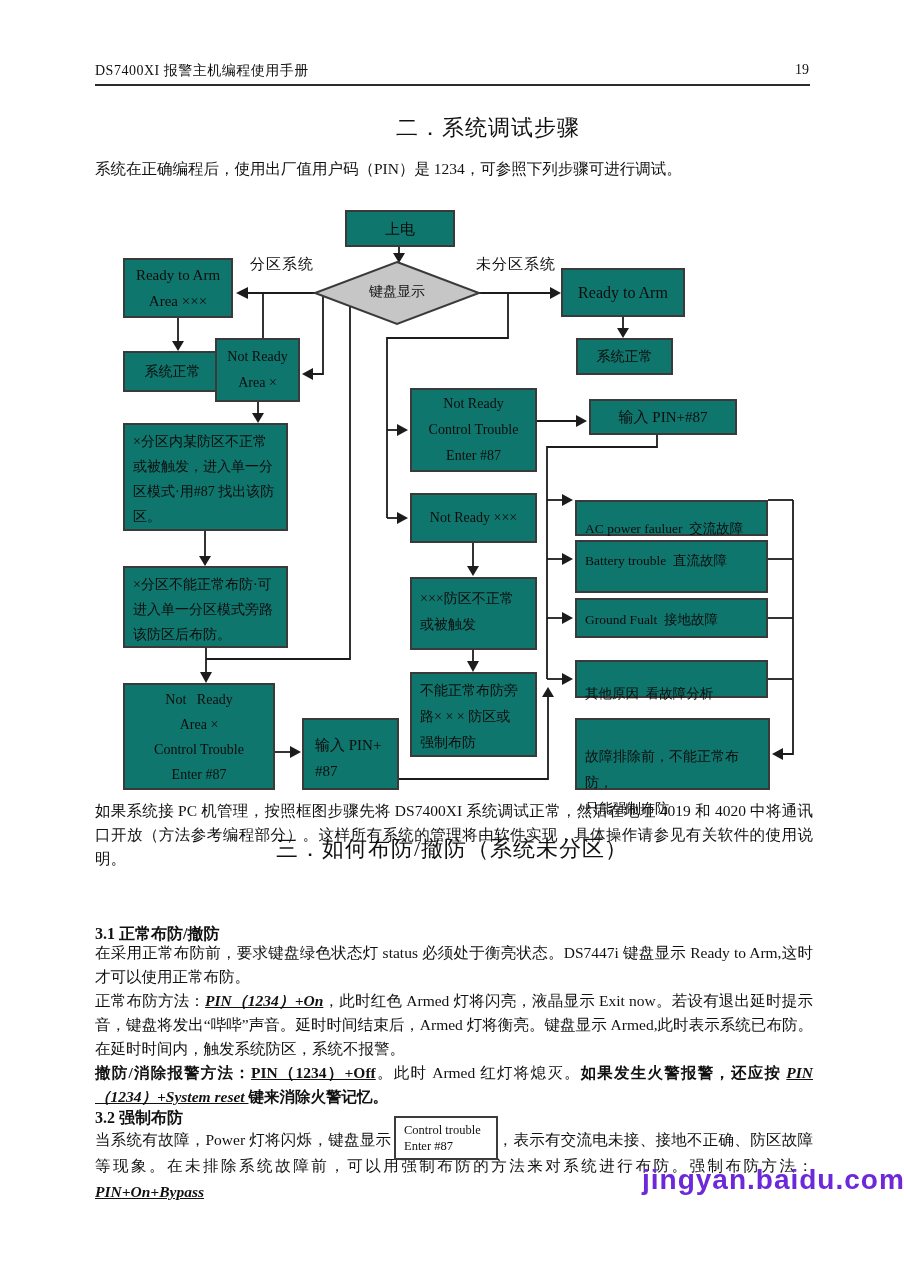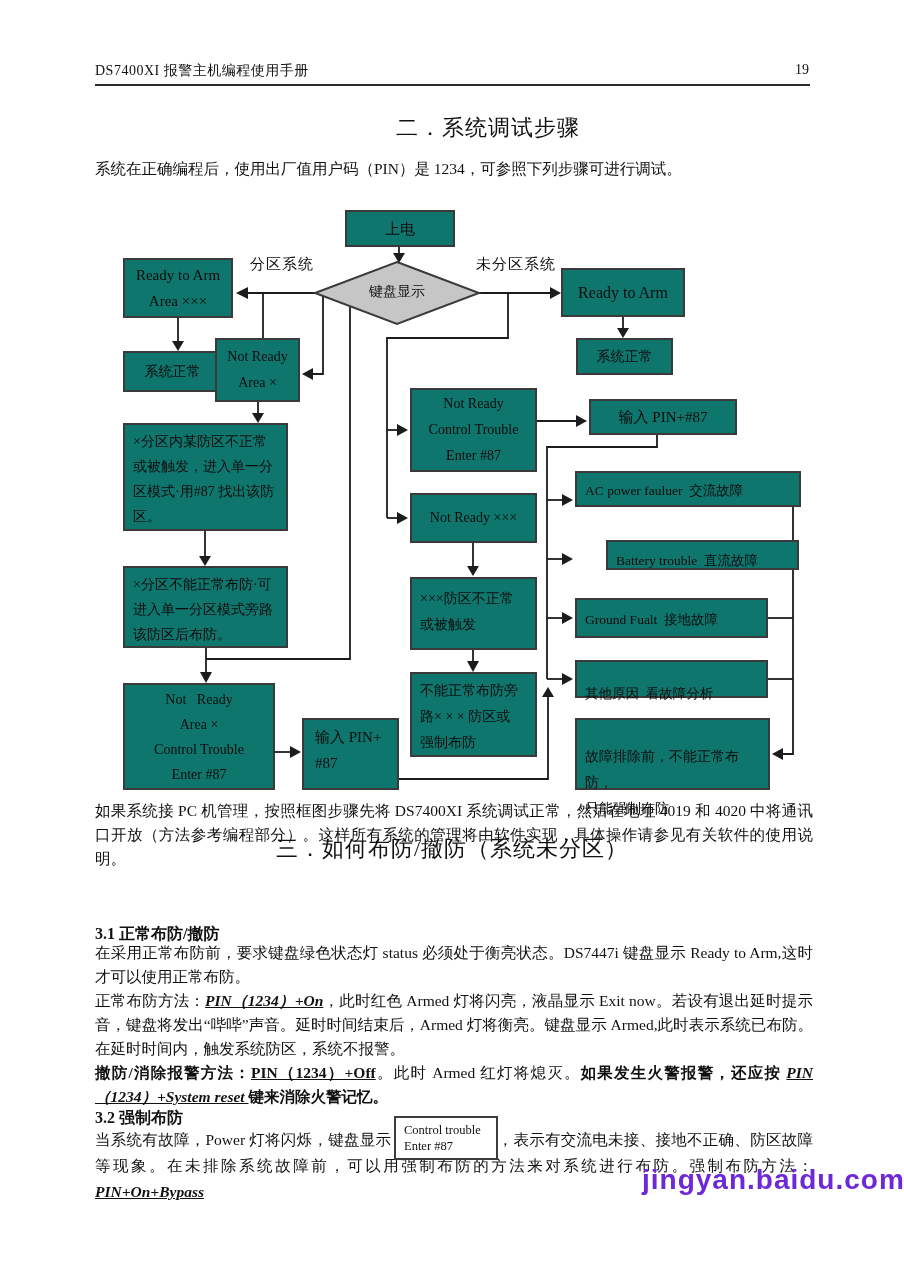--- a/index.html
+++ b/index.html
@@ -136,34 +136,34 @@
 或被触发，进入单一分
 区模式·用#87 找出该防
 区。</div>
     <div class="fbox fl" style="left:123px;top:371px;width:165px;height:82px;line-height:25px;">×分区不能正常布防·可
 进入单一分区模式旁路
 该防区后布防。</div>
     <div class="fbox fc" style="left:123px;top:488px;width:152px;height:107px;line-height:25px;">Not   Ready
 Area ×
 Control Trouble
 Enter #87</div>
-    <div class="fbox fl" style="left:302px;top:523px;width:97px;height:72px;padding-top:4px;padding-left:11px;font-size:15px;">输入 PIN+
+    <div class="fbox fl" style="left:302px;top:523px;width:97px;height:72px;padding-top:12px;padding-left:11px;font-size:15px;">输入 PIN+
 #87</div>
     <div class="fbox fc" style="left:410px;top:193px;width:127px;height:84px;line-height:26px;">Not Ready
 Control Trouble
 Enter #87</div>
     <div class="fbox fc" style="left:410px;top:298px;width:127px;height:50px;">Not Ready ×××</div>
     <div class="fbox fl" style="left:410px;top:382px;width:127px;height:73px;padding-top:7px;">×××防区不正常
 或被触发</div>
     <div class="fbox fl" style="left:410px;top:477px;width:127px;height:85px;">不能正常布防旁
 路× × × 防区或
 强制布防</div>
     <div class="fbox fc" style="left:589px;top:204px;width:148px;height:36px;font-size:15px;">输入 PIN+#87</div>
-    <div class="fbox fl" style="left:575px;top:276px;width:226px;height:36px;padding-top:5px;font-size:13.5px;">AC power fauluer  交流故障</div>
-    <div class="fbox fl" style="left:575px;top:345px;width:193px;height:30px;padding-top:6px;font-size:13.5px;margin-left:31px;">Battery trouble  直流故障</div>
+    <div class="fbox fl" style="left:575px;top:305px;width:193px;height:36px;padding-top:14px;font-size:13.5px;">AC power fauluer  交流故障</div>
+    <div class="fbox fl" style="left:575px;top:345px;width:193px;height:53px;padding-top:6px;font-size:13.5px;">Battery trouble  直流故障</div>
     <div class="fbox fl" style="left:575px;top:403px;width:193px;height:40px;padding-top:7px;font-size:13.5px;">Ground Fualt  接地故障</div>
     <div class="fbox fl" style="left:575px;top:465px;width:193px;height:38px;padding-top:19px;font-size:13.5px;">其他原因  看故障分析</div>
     <div class="fbox fl" style="left:575px;top:523px;width:195px;height:72px;padding-top:24px;">故障排除前，不能正常布防，
 只能强制布防</div>
   </div>
 
   <div class="para p-after">如果系统接 PC 机管理，按照框图步骤先将 DS7400XI 系统调试正常，然后在地址 4019 和 4020 中将通讯口开放（方法参考编程部分）。这样所有系统的管理将由软件实现，具体操作请参见有关软件的使用说明。</div>
 
   <div class="sec-title t3">三．如何布防/撤防（系统未分区）</div>
   <div class="h-sub h31">3.1 正常布防/撤防</div>

